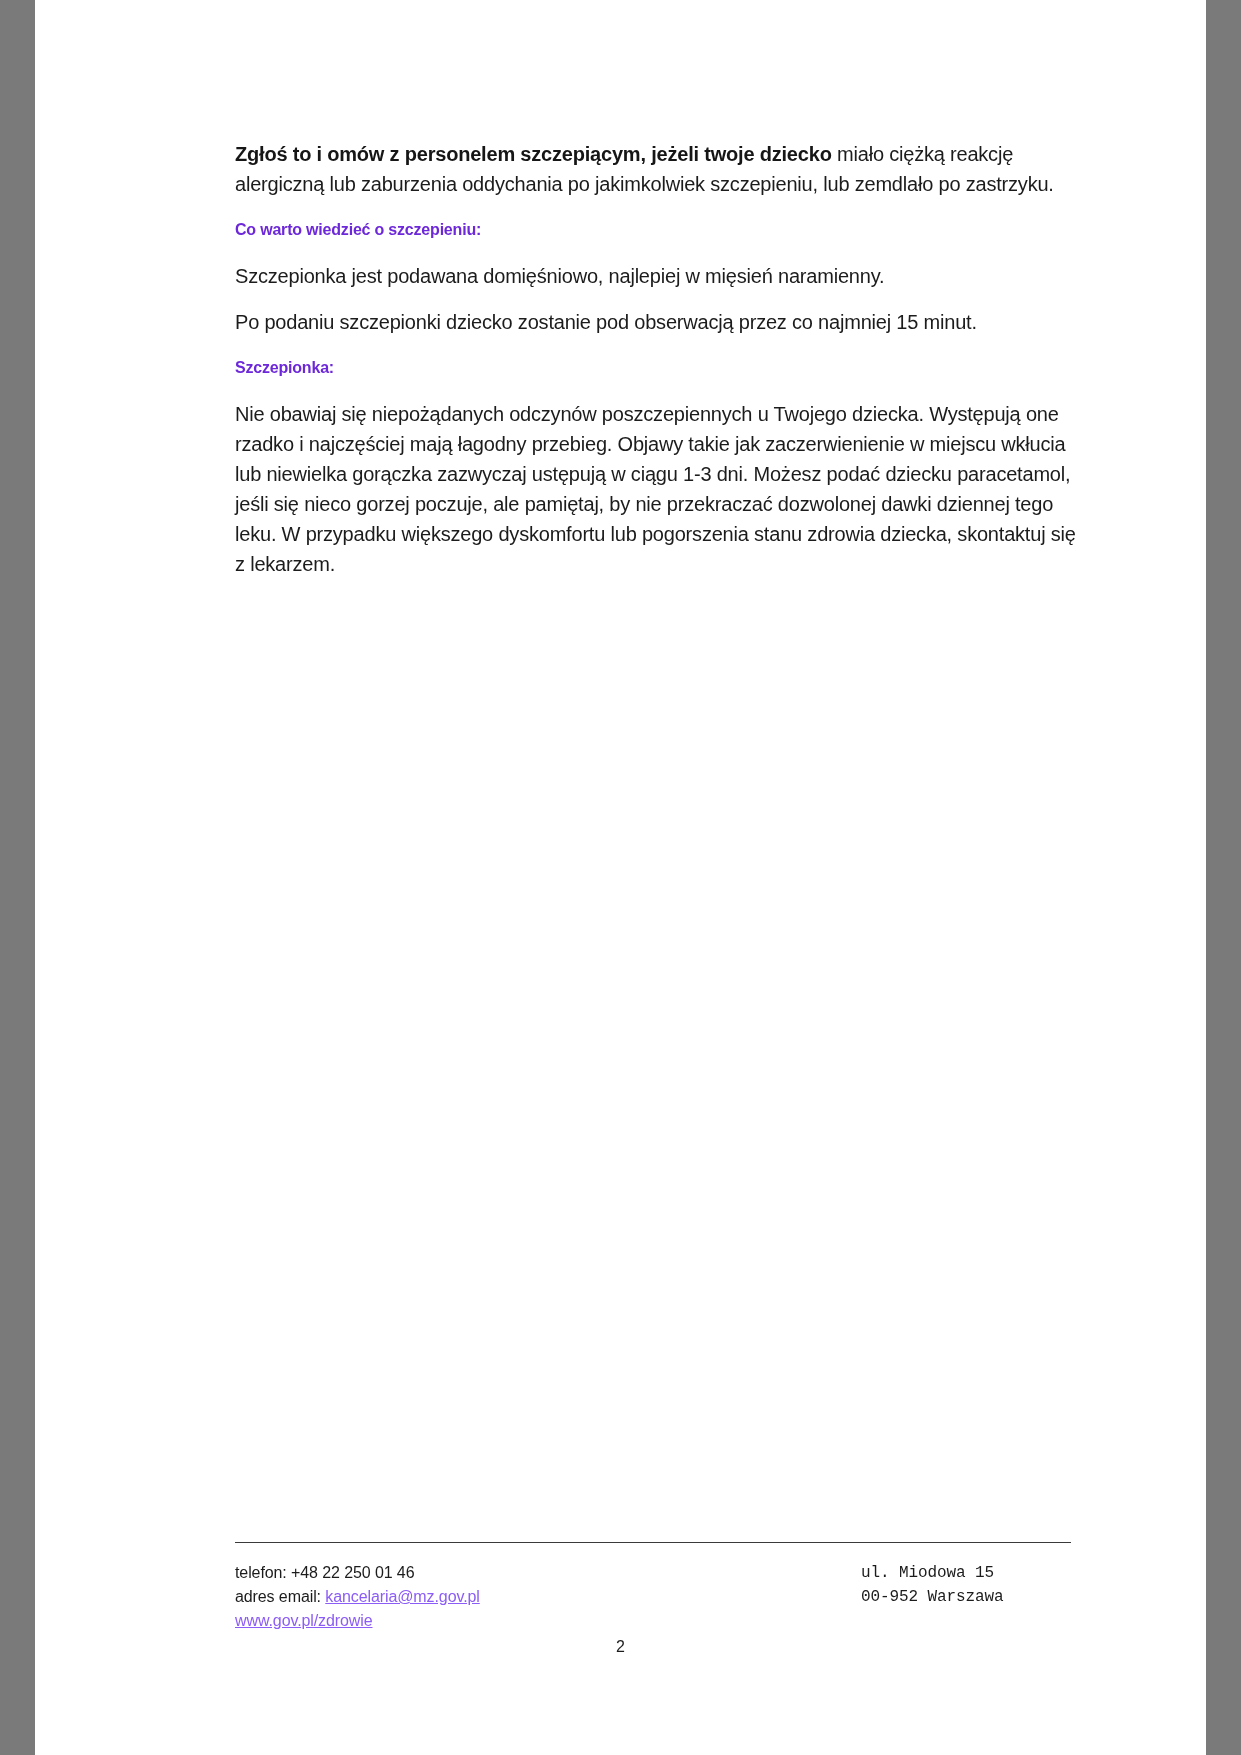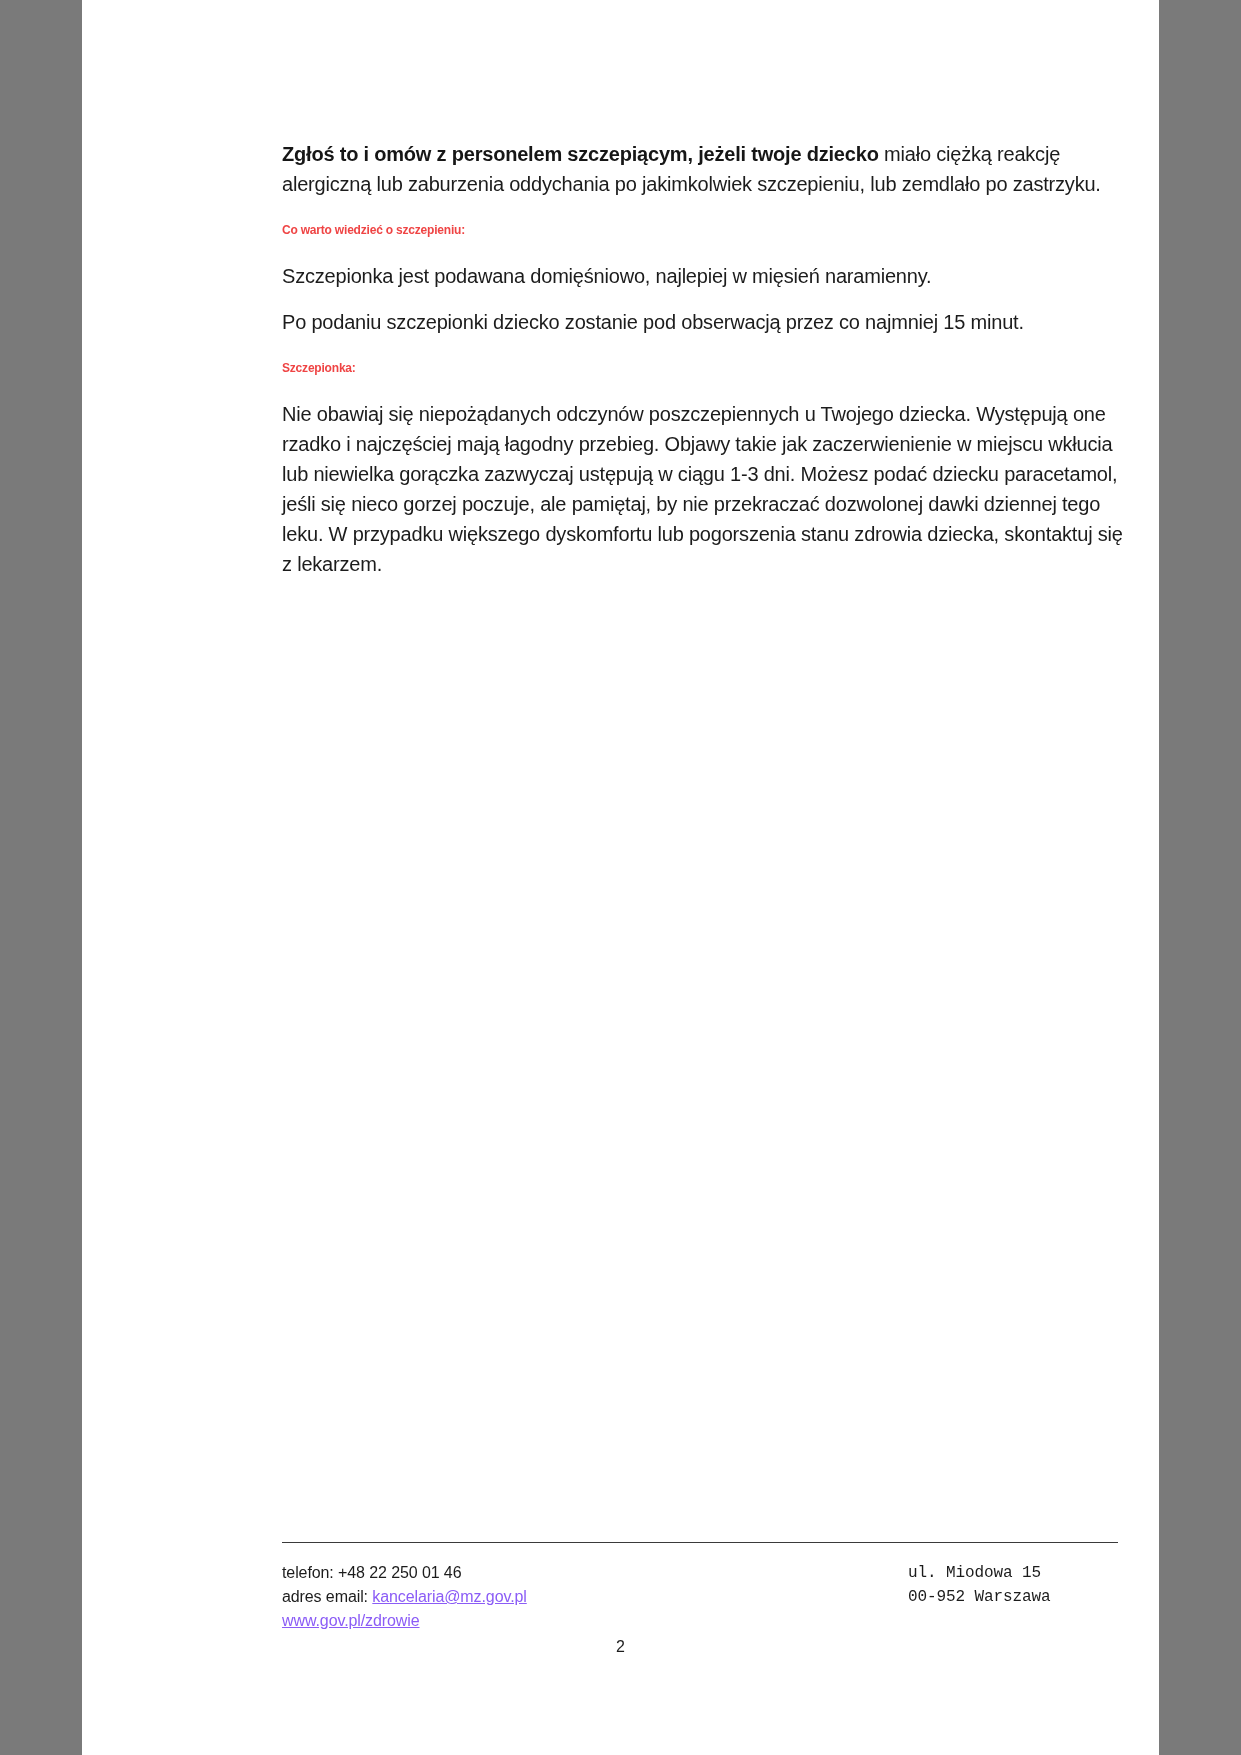--- a/index.html
+++ b/index.html
@@ -2,21 +2,21 @@
 <html lang="pl"><head>
 <meta charset="utf-8">
 <style>
   html, body {
     margin: 0;
     padding: 0;
     background: #7a7a7a;
   }
   .page {
     position: relative;
-    width: 1077px;
+    width: 1171px;
     height: 1755px;
     margin: 0 auto;
     background: #ffffff;
     font-family: "Liberation Sans", "DejaVu Sans", sans-serif;
     color: #1c1c1c;
     overflow: hidden;
   }
   .content {
     position: absolute;
     left: 200px;
@@ -25,25 +25,25 @@
   }
   .para {
     margin: 0 0 16px 0;
     font-size: 20px;
     line-height: 30px;
     letter-spacing: -0.2px;
     text-align: left;
   }
   .heading {
     margin: 0 0 16px 0;
-    font-size: 12px;
+    font-size: 16px;
     line-height: 30px;
     letter-spacing: -0.2px;
     font-weight: 700;
-    color: #ef4444;
+    color: #6d28d9;
   }
   .para strong {
     font-weight: 700;
     color: #161616;
   }
   .footer-rule {
     position: absolute;
     left: 200px;
     top: 1542px;
     width: 836px;

